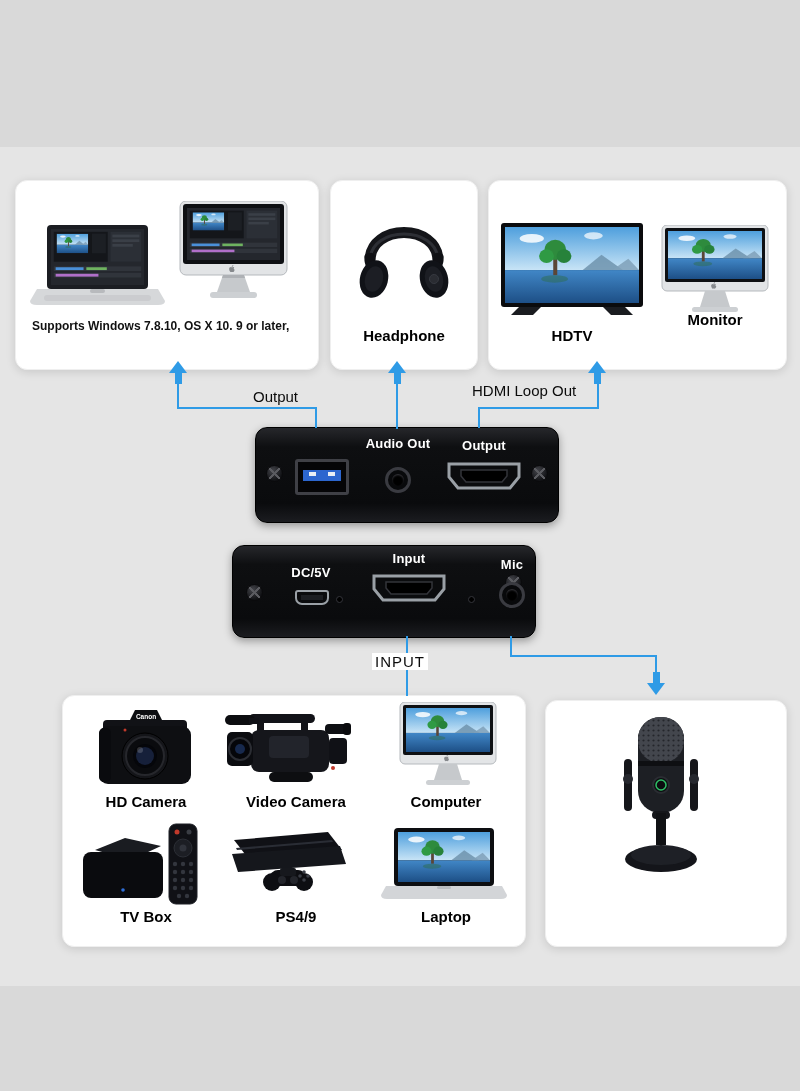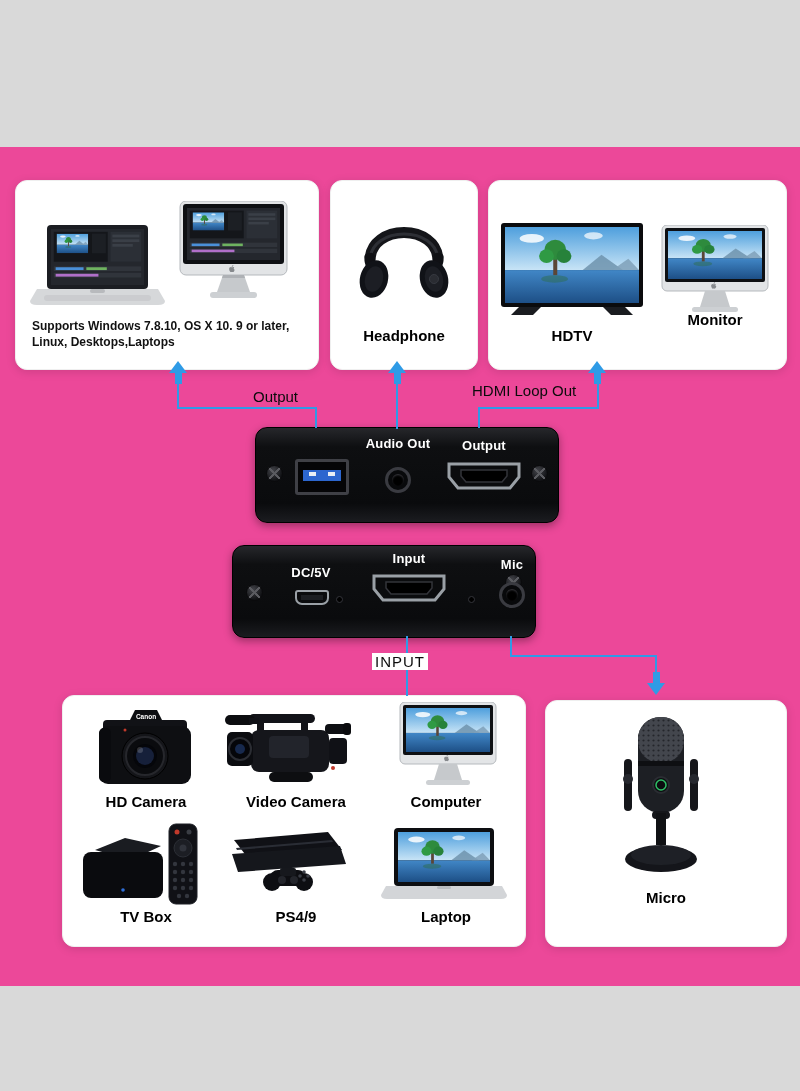--- a/index.html
+++ b/index.html
@@ -1,16 +1,16 @@
 <!DOCTYPE html>
 <html><head>
 <meta charset="utf-8">
 <style>
   html,body { margin:0; padding:0; background:#fff; }
-  .canvas { position:relative; width:800px; height:1091px; background:#ec4899;
+  .canvas { position:relative; width:800px; height:1091px; background:#e5e5e5;
             font-family:"Liberation Sans", sans-serif; overflow:hidden; }
 
   .band { position:absolute; left:0; width:800px; background:#d9d9d9; }
   .band-top { top:0; height:147px; }
   .band-bottom { top:986px; height:105px; }
 
   .card { position:absolute; background:#fff; border:1px solid #efefef;
           border-radius:12px; box-shadow:0 2px 10px rgba(0,0,0,.13); }
 
   .card-label { position:absolute; font-size:15px; font-weight:bold; color:#000; text-align:center; }
@@ -123,21 +123,20 @@
       <rect x="4" y="0" width="107" height="74" rx="6" fill="#e2e4e6" stroke="#b5b9bd"></rect>
       <rect x="7" y="3" width="101" height="60" rx="3" fill="#0e1013"></rect>
       <use href="#editscreen" x="11" y="7" width="93" height="52"></use>
       <use href="#apple-logo" transform="translate(53,64) scale(0.8)"></use>
       <polygon points="47,74 68,74 74,91 41,91" fill="#c6c9cc"></polygon>
       <polygon points="47,74 68,74 69,77 46,77" fill="#aeb1b5"></polygon>
       <rect x="34" y="91" width="47" height="6" rx="3" fill="#cdd0d3"></rect>
     </svg>
     <div class="caption" style="left:16px; top:137px; width:276px;">
       <div>Supports Windows 7.8.10, OS X 10. 9 or later,</div>
-      <div>Linux, Desktops,Laptops</div>
     </div>
   </div>
 
   <div class="card" style="left:330px; top:180px; width:146px; height:188px;">
     <svg class="icon" style="left:27px; top:26px;" width="92" height="98" viewBox="0 0 92 98">
       <path d="M12 54 C12 16 80 16 80 54" stroke="#141519" stroke-width="11" fill="none" stroke-linecap="round"></path>
       <path d="M12 54 C12 18 80 18 80 54" stroke="#2d2f35" stroke-width="3" fill="none"></path>
       <rect x="7" y="46" width="10" height="16" rx="4" fill="#0f1014" transform="rotate(-8 12 54)"></rect>
       <rect x="75" y="46" width="10" height="16" rx="4" fill="#0f1014" transform="rotate(8 80 54)"></rect>
       <g transform="rotate(14 16 72)">
@@ -351,16 +350,15 @@
       <rect x="32" y="4" width="46" height="96" rx="22" fill="#1d1f24"></rect>
       <rect x="32" y="4" width="46" height="46" rx="22" fill="url(#mesh)"></rect>
       <rect x="32" y="48" width="46" height="5" fill="#0e0f12"></rect>
       <circle cx="55" cy="72" r="8" fill="#0c0d10" stroke="#2b2d33" stroke-width="2"></circle>
       <circle cx="55" cy="72" r="5" fill="none" stroke="#2fbf66" stroke-width="1.5"></circle>
       <rect x="46" y="98" width="18" height="8" rx="4" fill="#15161a"></rect>
       <rect x="50" y="100" width="10" height="32" fill="#101114"></rect>
       <ellipse cx="55" cy="146" rx="36" ry="13" fill="#14151a"></ellipse>
       <ellipse cx="55" cy="142" rx="30" ry="10" fill="#1e2026"></ellipse>
     </svg>
-    <div class="card-label" style="left:0; top:188px; width:240px;">Micro</div>
   </div>
 
 </div>
 
 </body></html>

